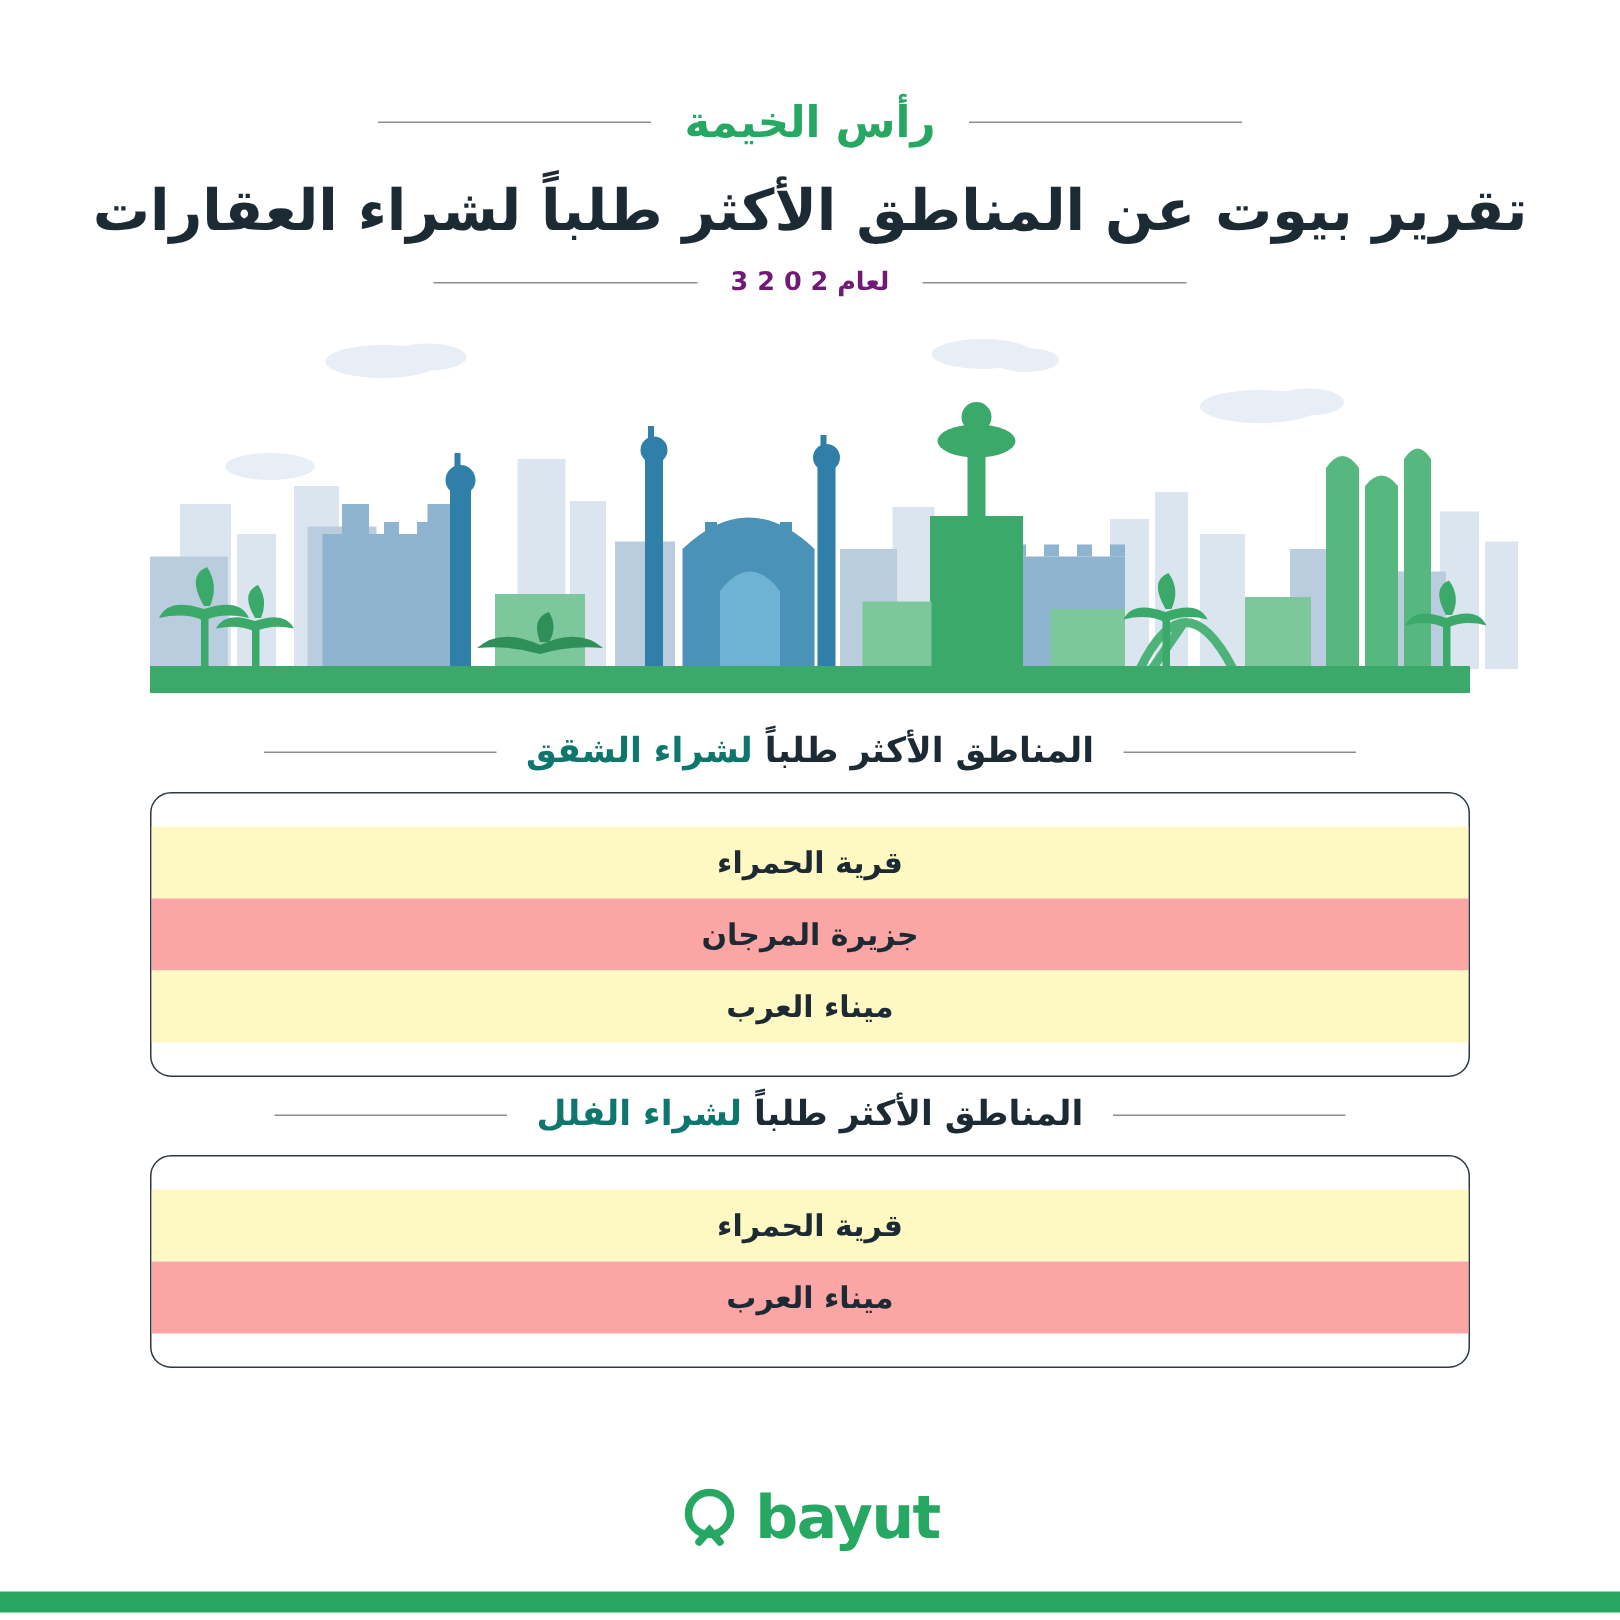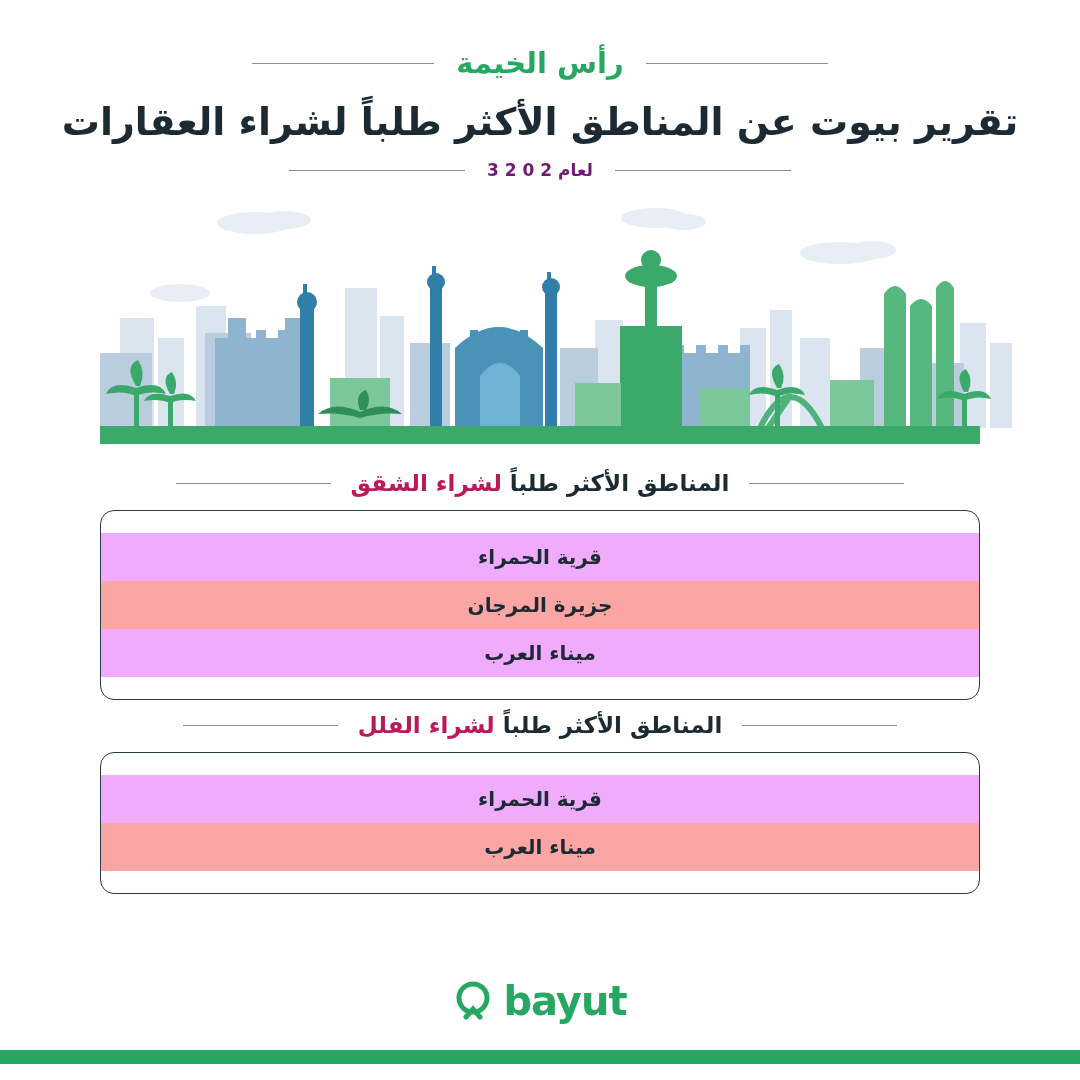--- a/index.html
+++ b/index.html
@@ -18,21 +18,21 @@
     height: 1080px;
     background: #ffffff;
     display: flex;
     flex-direction: column;
     align-items: center;
   }
 
   
   .header {
     width: 100%;
-    padding-top: 46px;
+    padding-top: 64px;
     display: flex;
     flex-direction: column;
     align-items: center;
   }
 
   .eyebrow-row {
     display: flex;
     align-items: center;
     justify-content: center;
     gap: 22px;
@@ -109,52 +109,52 @@
     width: 155px;
     height: 1px;
     background: #8a8f96;
   }
   .section-title {
     font-size: 23px;
     font-weight: bold;
     color: #1c2a33;
     white-space: nowrap;
   }
-  .section-title .accent { color: #be185d; }
+  .section-title .accent { color: #0f766e; }
 
   .card {
     border: 1px solid #2b3a45;
     border-radius: 14px;
     overflow: hidden;
     background: #ffffff;
     padding: 22px 0;
   }
 
   .row {
     height: 48px;
     line-height: 48px;
     text-align: center;
     font-size: 20px;
     font-weight: bold;
     color: #1c2a33;
   }
-  .row.odd  { background: #f0abfc; }
+  .row.odd  { background: #fef9c3; }
   .row.even { background: #fca5a5; }
 
   .card-inner { display: flex; flex-direction: column; }
 
   
   .row {
     background-image: linear-gradient(to left, rgba(226,240,232,0.85) 0%, rgba(226,240,232,0.0) 58%);
   }
 
   
   .footer {
     position: absolute;
-    bottom: 16px;
+    bottom: 5px;
     left: 0;
     width: 1080px;
     display: flex;
     flex-direction: column;
     align-items: center;
   }
   .logo-row {
     display: flex;
     align-items: center;
     justify-content: center;

